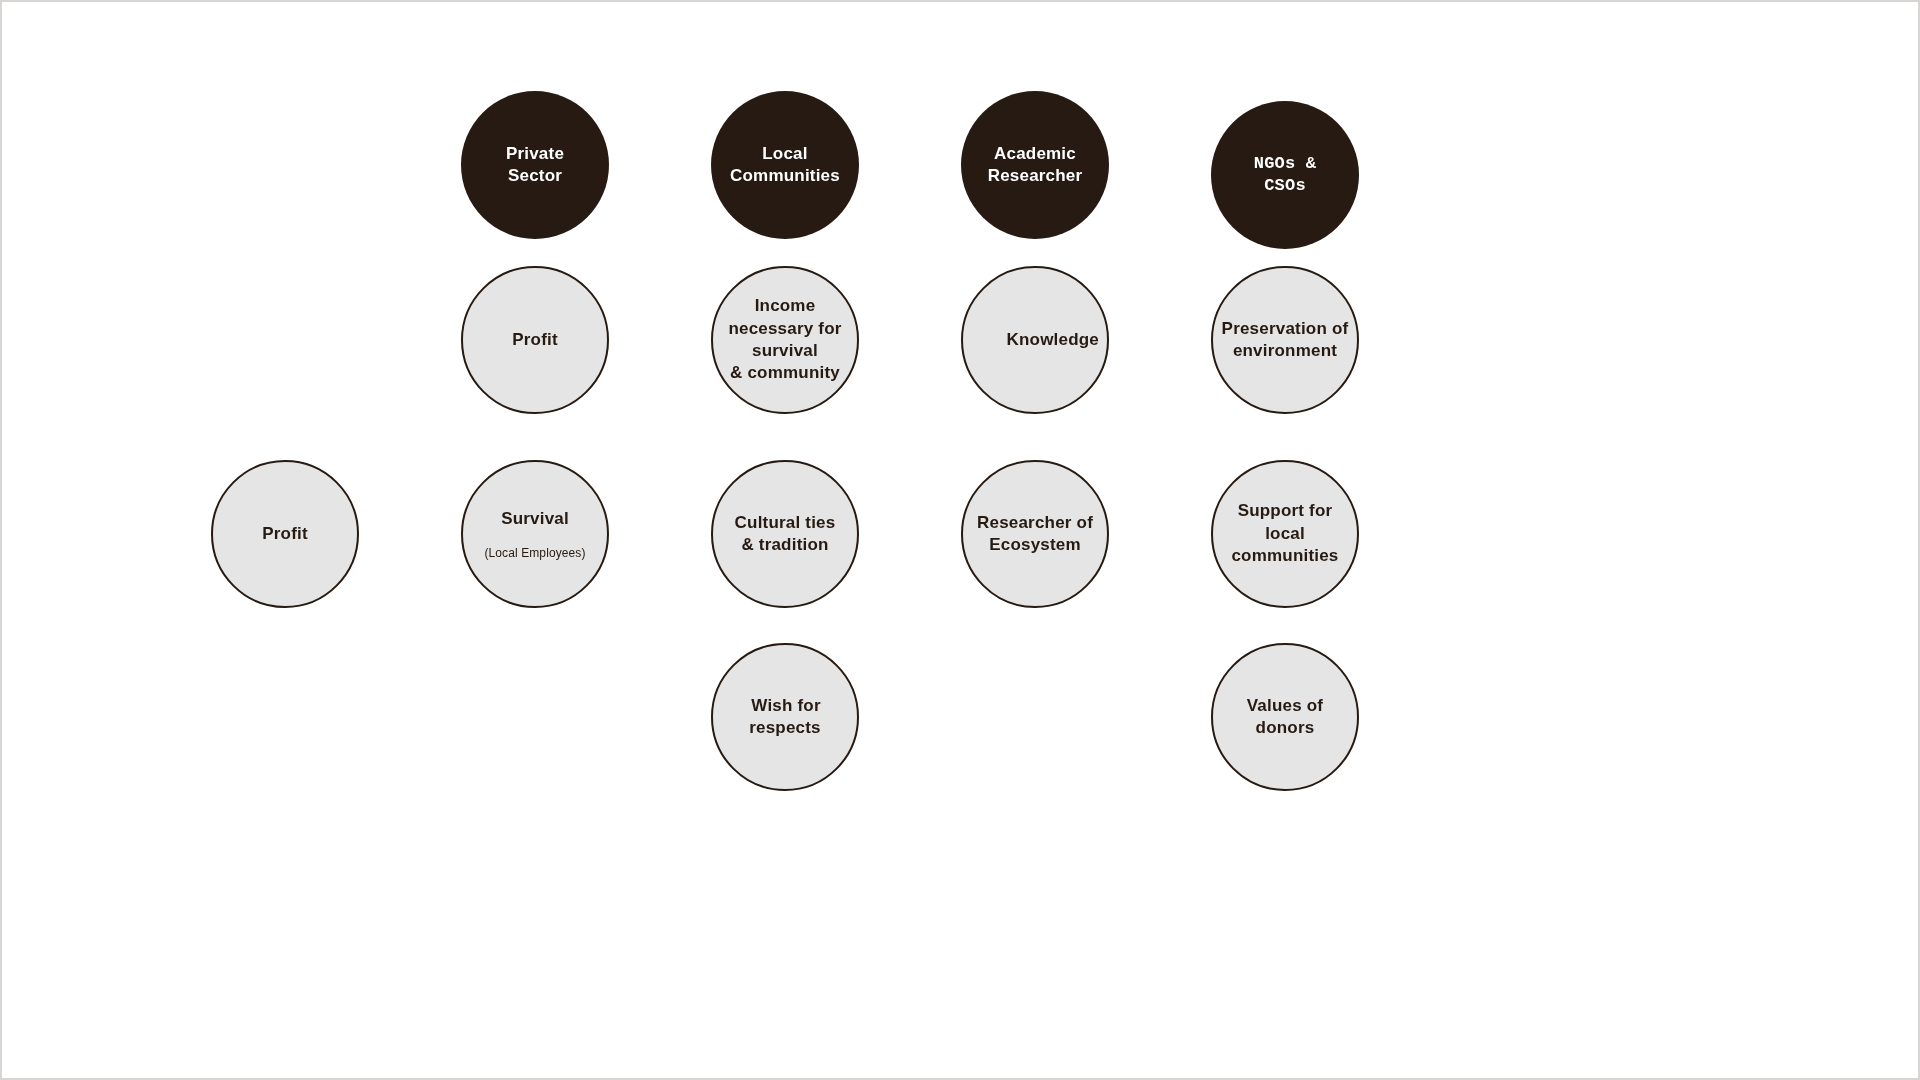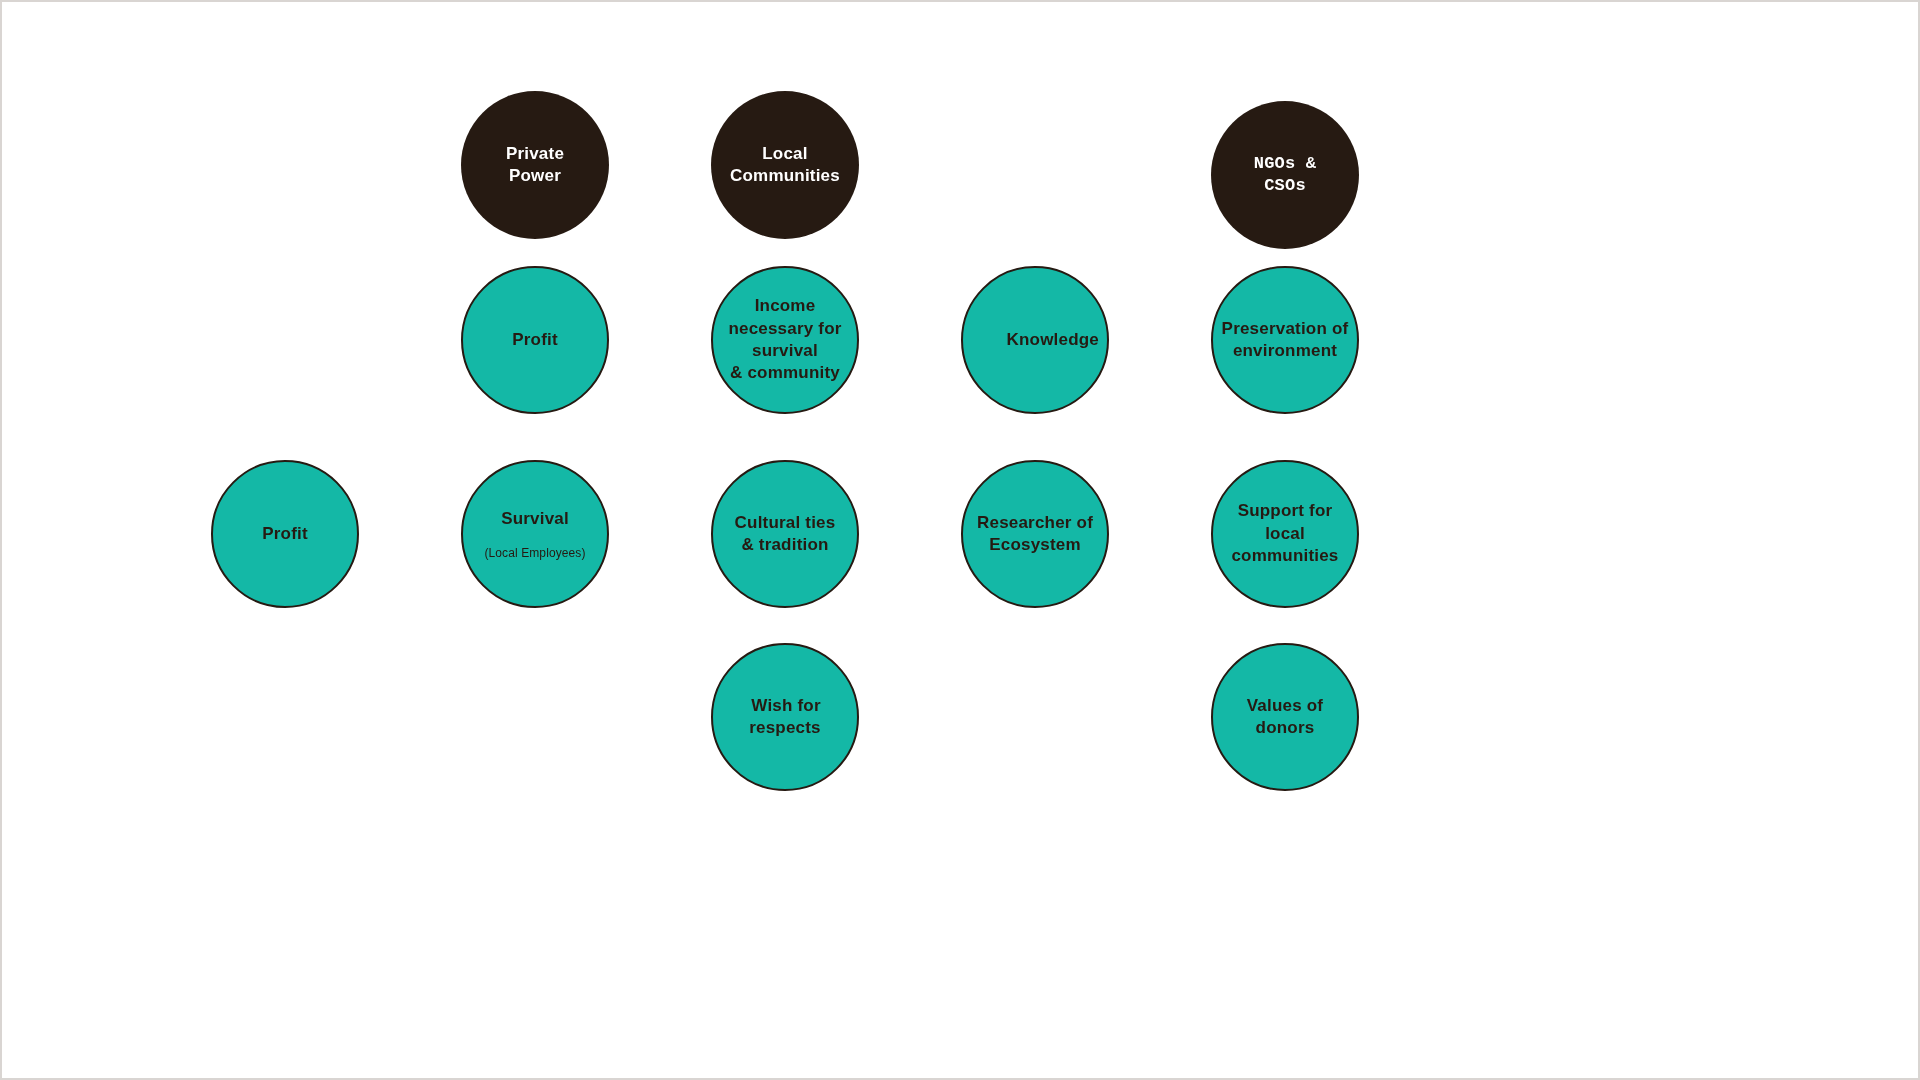--- a/index.html
+++ b/index.html
@@ -28,21 +28,21 @@
     justify-content: center;
     text-align: center;
     box-sizing: border-box;
     padding: 8px;
   }
   .circle.dark {
     background: #261a12;
     color: #ffffff;
   }
   .circle.outline {
-    background: #14b8a6;
+    background: #e5e5e5;
     border: 2px solid #261a12;
     color: #261a12;
   }
   .circle .label {
     white-space: pre-line;
     font-size: 17px;
     line-height: 1.32;
     font-weight: bold;
     letter-spacing: 0.2px;
   }
@@ -58,21 +58,21 @@
 </style>
 </head>
 <body>
 
 <div class="canvas" id="diagram">
     <div class="circle outline" style="left: 209px; top: 458px;">
       <span class="label">Profit</span>
     </div>
     <div class="circle dark" style="left: 459px; top: 89px;">
       <span class="label">Private
-Power</span>
+Sector</span>
     </div>
     <div class="circle outline" style="left: 459px; top: 264px;">
       <span class="label">Profit</span>
     </div>
     <div class="circle outline" style="left: 459px; top: 458px;">
       <span class="label">Survival</span>
       <span class="sub">(Local Employees)</span>
     </div>
     <div class="circle dark" style="left: 709px; top: 89px;">
       <span class="label">Local
@@ -84,20 +84,24 @@
 survival
 &amp; community</span>
     </div>
     <div class="circle outline" style="left: 709px; top: 458px;">
       <span class="label">Cultural ties
 &amp; tradition</span>
     </div>
     <div class="circle outline" style="left: 709px; top: 641px; text-align: right;">
       <span class="label">Wish for
 respects</span>
+    </div>
+    <div class="circle dark" style="left: 959px; top: 89px;">
+      <span class="label">Academic
+Researcher</span>
     </div>
     <div class="circle outline" style="left: 959px; top: 264px; align-items: flex-end;">
       <span class="label">Knowledge</span>
     </div>
     <div class="circle outline" style="left: 959px; top: 458px;">
       <span class="label">Researcher of
 Ecosystem</span>
     </div>
     <div class="circle dark" style="left: 1209px; top: 99px; font-family: Liberation Mono, monospace;">
       <span class="label">NGOs &amp;

